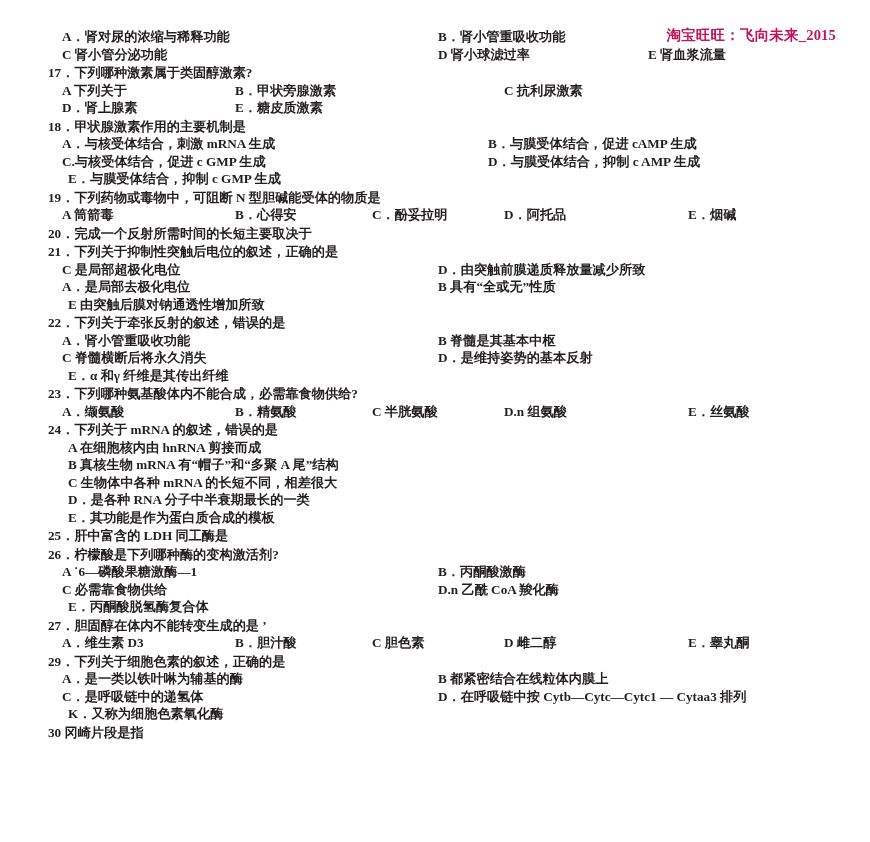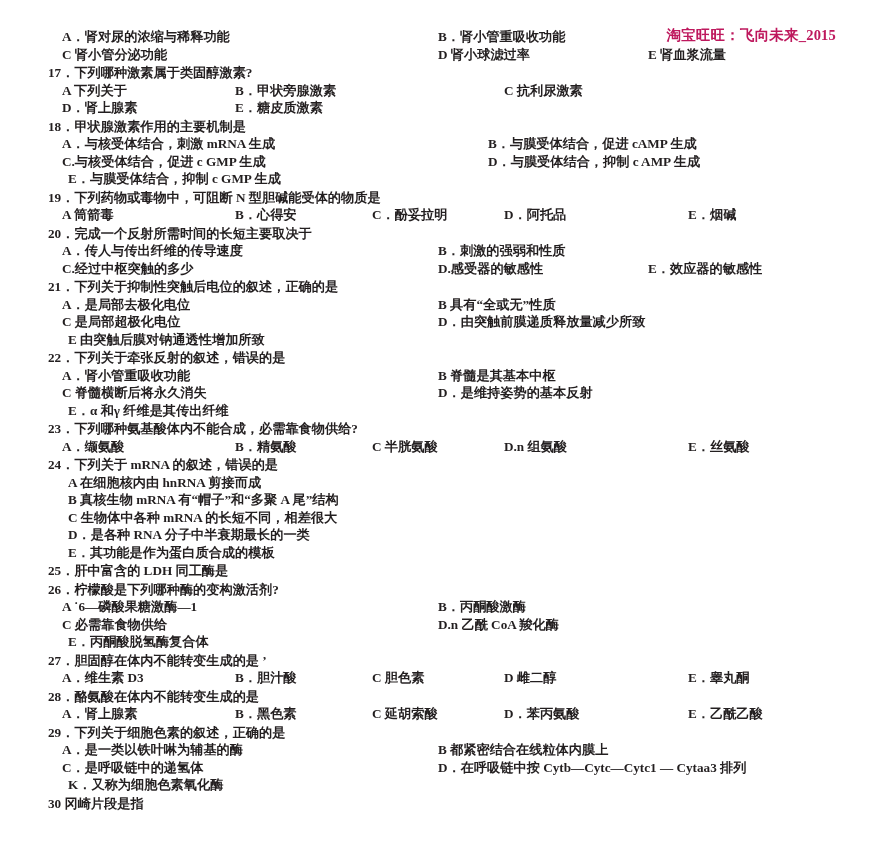--- a/index.html
+++ b/index.html
@@ -129,42 +129,31 @@
             <span class="opt c0">A 筒箭毒</span>
             <span class="opt c3">B．心得安</span>
             <span class="opt c8">C．酚妥拉明</span>
             <span class="opt c12">D．阿托品</span>
             <span class="opt c16">E．烟碱</span>
           </div>
         </div>
       </div>
       <div class="qblock">
         <div class="qstem">20．完成一个反射所需时间的长短主要取决于</div>
-        <div class="opts">
-          <div class="optrow">
-            <span class="opt c0">A．传人与传出纤维的传导速度</span>
-            <span class="opt c9">B．刺激的强弱和性质</span>
-          </div>
-          <div class="optrow">
-            <span class="opt c0">C.经过中枢突触的多少</span>
-            <span class="opt c9">D.感受器的敏感性</span>
-            <span class="opt c15">E．效应器的敏感性</span>
-          </div>
-        </div>
       </div>
       <div class="qblock">
         <div class="qstem">21．下列关于抑制性突触后电位的叙述，正确的是</div>
         <div class="opts">
+          <div class="optrow">
+            <span class="opt c0">C 是局部超极化电位</span>
+            <span class="opt c9">D．由突触前膜递质释放量减少所致</span>
+          </div>
           <div class="optrow">
             <span class="opt c0">A．是局部去极化电位</span>
             <span class="opt c9">B 具有“全或无”性质</span>
-          </div>
-          <div class="optrow">
-            <span class="opt c0">C 是局部超极化电位</span>
-            <span class="opt c9">D．由突触前膜递质释放量减少所致</span>
           </div>
           <div class="optrow">
             <span class="opt c1">E 由突触后膜对钠通透性增加所致</span>
           </div>
         </div>
       </div>
       <div class="qblock">
         <div class="qstem">22．下列关于牵张反射的叙述，错误的是</div>
         <div class="opts">
           <div class="optrow">
@@ -237,32 +226,20 @@
           <div class="optrow">
             <span class="opt c0">A．维生素 D3</span>
             <span class="opt c3">B．胆汁酸</span>
             <span class="opt c8">C 胆色素</span>
             <span class="opt c12">D 雌二醇</span>
             <span class="opt c16">E．睾丸酮</span>
           </div>
         </div>
       </div>
       <div class="qblock">
-        <div class="qstem">28．酪氨酸在体内不能转变生成的是</div>
-        <div class="opts">
-          <div class="optrow">
-            <span class="opt c0">A．肾上腺素</span>
-            <span class="opt c3">B．黑色素</span>
-            <span class="opt c8">C 延胡索酸</span>
-            <span class="opt c12">D．苯丙氨酸</span>
-            <span class="opt c16">E．乙酰乙酸</span>
-          </div>
-        </div>
-      </div>
-      <div class="qblock">
         <div class="qstem">29．下列关于细胞色素的叙述，正确的是</div>
         <div class="opts">
           <div class="optrow">
             <span class="opt c0">A．是一类以铁叶啉为辅基的酶</span>
             <span class="opt c9">B 都紧密结合在线粒体内膜上</span>
           </div>
           <div class="optrow">
             <span class="opt c0">C．是呼吸链中的递氢体</span>
             <span class="opt c9">D．在呼吸链中按 Cytb—Cytc—Cytc1 — Cytaa3 排列</span>
           </div>

